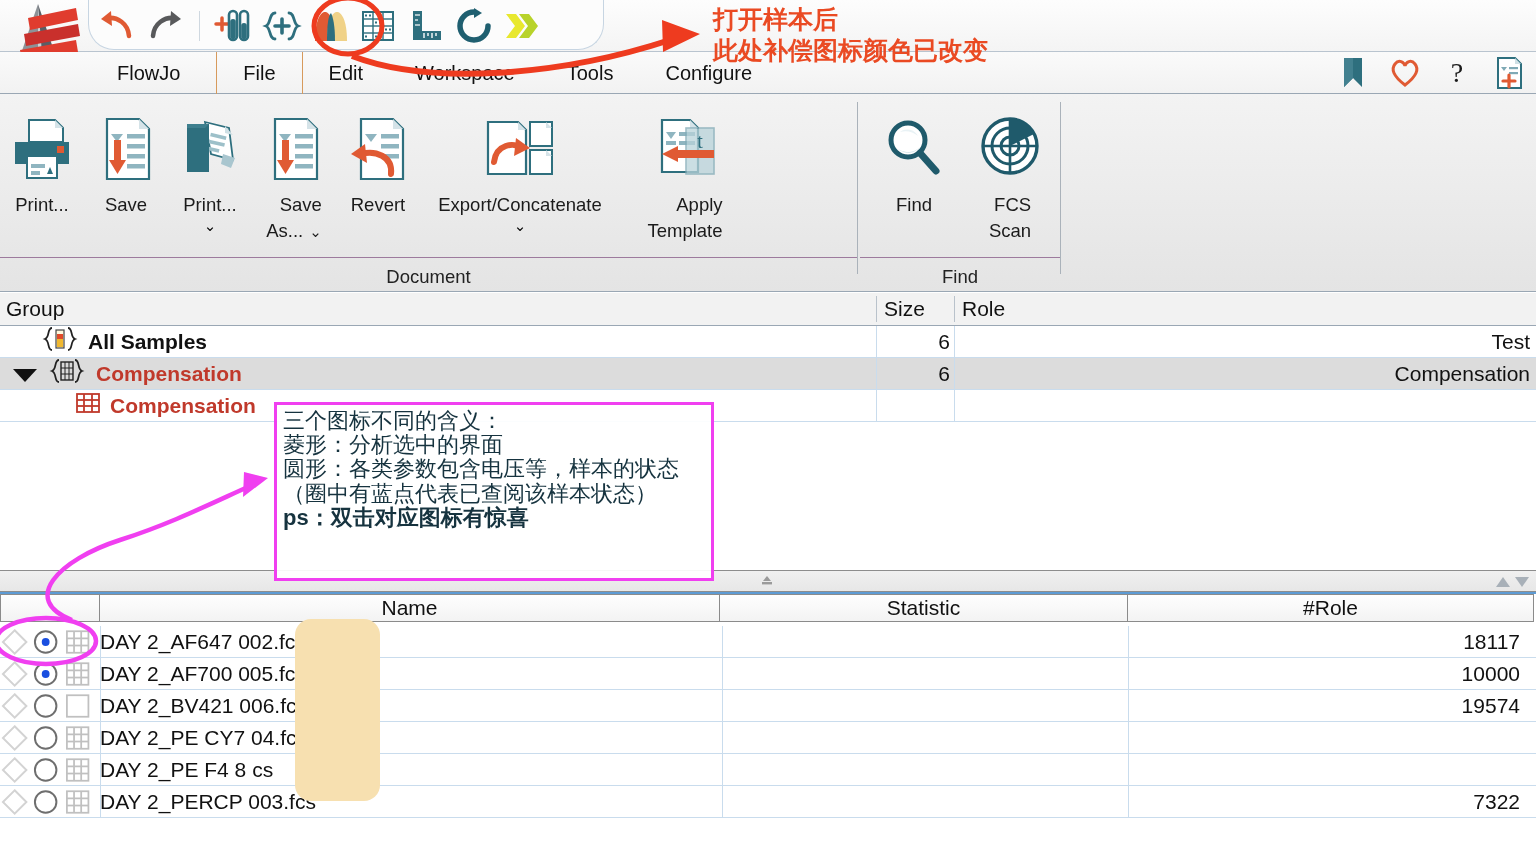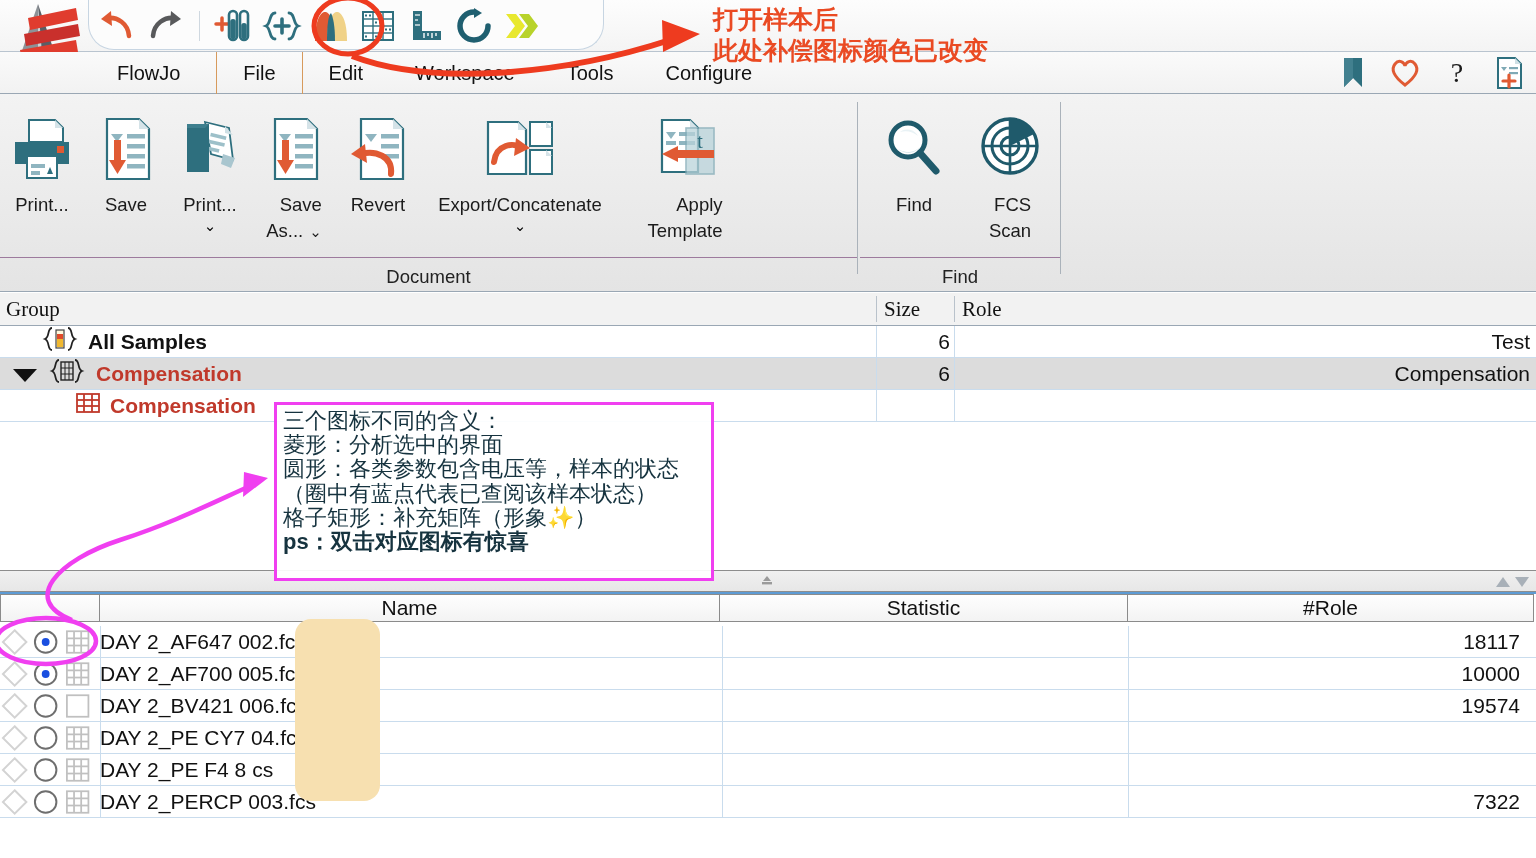--- a/index.html
+++ b/index.html
@@ -121,21 +121,20 @@
   .grp-panel {
     position: absolute; left: 0; top: 293px;
     width: 1536px; height: 287px;
     background: #ffffff;
   }
   .grp-head {
     position: absolute; left: 0; top: 0;
     width: 1536px; height: 33px;
     background: #f2f2f2;
     border-bottom: 1px solid #9aa7b4;
-    font-family: Liberation Serif, serif;
   }
   .grp-head .hcell {
     position: absolute; top: 0; height: 32px;
     display: flex; align-items: center;
     font-size: 21px; color: #111;
   }
   .hsep { position: absolute; top: 3px; width: 1px; height: 26px; background: #b9c2cb; }
 
   .grow {
     position: absolute; left: 0;
@@ -866,20 +865,19 @@
     </svg>
 
     <div class="anno-red-text">打开样本后
 此处补偿图标颜色已改变</div>
 
     <div class="anno-box">
       <div class="line">三个图标不同的含义：</div>
       <div class="line">菱形：分析选中的界面</div>
       <div class="line">圆形：各类参数包含电压等，样本的状态</div>
       <div class="line">（圈中有蓝点代表已查阅该样本状态）</div>
-      <div class="line">格子矩形：补充矩阵（形象✨）</div>
       <div class="line bold">ps：双击对应图标有惊喜</div>
     </div>
 
     <div class="redact"></div>
   </div>
 
 </div>
 
 </body></html>

